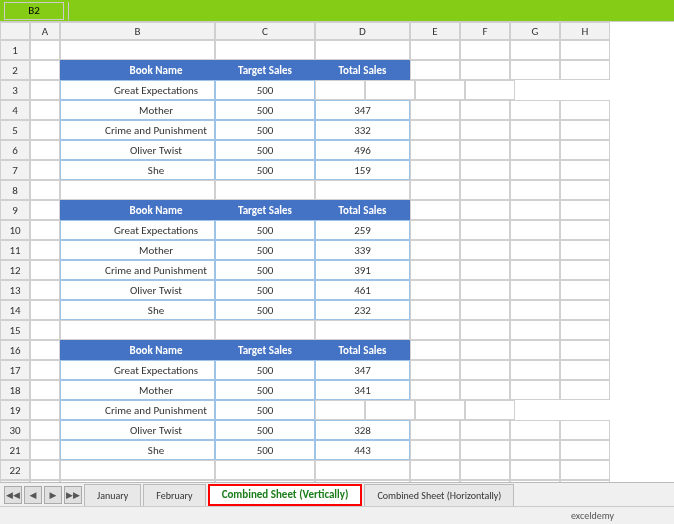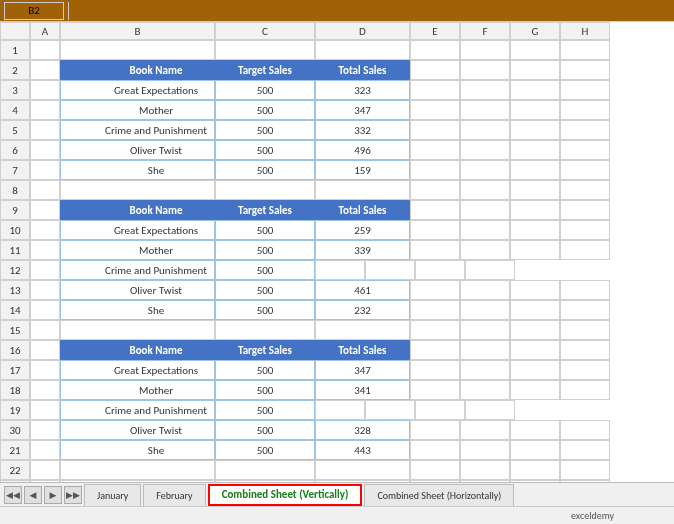--- a/index.html
+++ b/index.html
@@ -177,21 +177,21 @@
       color: #333;
       flex-shrink: 0;
     }
 
     
     .formula-bar {
       display: flex;
       align-items: center;
       border-bottom: 1px solid #ccc;
       height: 22px;
-      background: #a16207;
+      background: #84cc16;
       padding: 0 4px;
       flex-shrink: 0;
     }
 
     .name-box {
       width: 60px;
       border: 1px solid #ccc;
       font-size: 11px;
       text-align: center;
       height: 18px;
@@ -258,21 +258,20 @@
         <div class="cell col-e"></div>
         <div class="cell col-f"></div>
         <div class="cell col-g"></div>
         <div class="cell col-h"></div>
       </div>
       <div class="grid-row">
         <div class="row-header">3</div>
         <div class="cell col-a"></div>
         <div class="cell col-b table-cell">Great Expectations</div>
         <div class="cell col-c table-cell">500</div>
-        <div class="cell col-d table-cell">323</div>
         <div class="cell col-e"></div>
         <div class="cell col-f"></div>
         <div class="cell col-g"></div>
         <div class="cell col-h"></div>
       </div>
       <div class="grid-row">
         <div class="row-header">4</div>
         <div class="cell col-a"></div>
         <div class="cell col-b table-cell">Mother</div>
         <div class="cell col-c table-cell">500</div>
@@ -357,20 +356,21 @@
         <div class="cell col-e"></div>
         <div class="cell col-f"></div>
         <div class="cell col-g"></div>
         <div class="cell col-h"></div>
       </div>
       <div class="grid-row">
         <div class="row-header">12</div>
         <div class="cell col-a"></div>
         <div class="cell col-b table-cell">Crime and Punishment</div>
         <div class="cell col-c table-cell">500</div>
+        <div class="cell col-d table-cell">391</div>
         <div class="cell col-e"></div>
         <div class="cell col-f"></div>
         <div class="cell col-g"></div>
         <div class="cell col-h"></div>
       </div>
       <div class="grid-row">
         <div class="row-header">13</div>
         <div class="cell col-a"></div>
         <div class="cell col-b table-cell">Oliver Twist</div>
         <div class="cell col-c table-cell">500</div>

